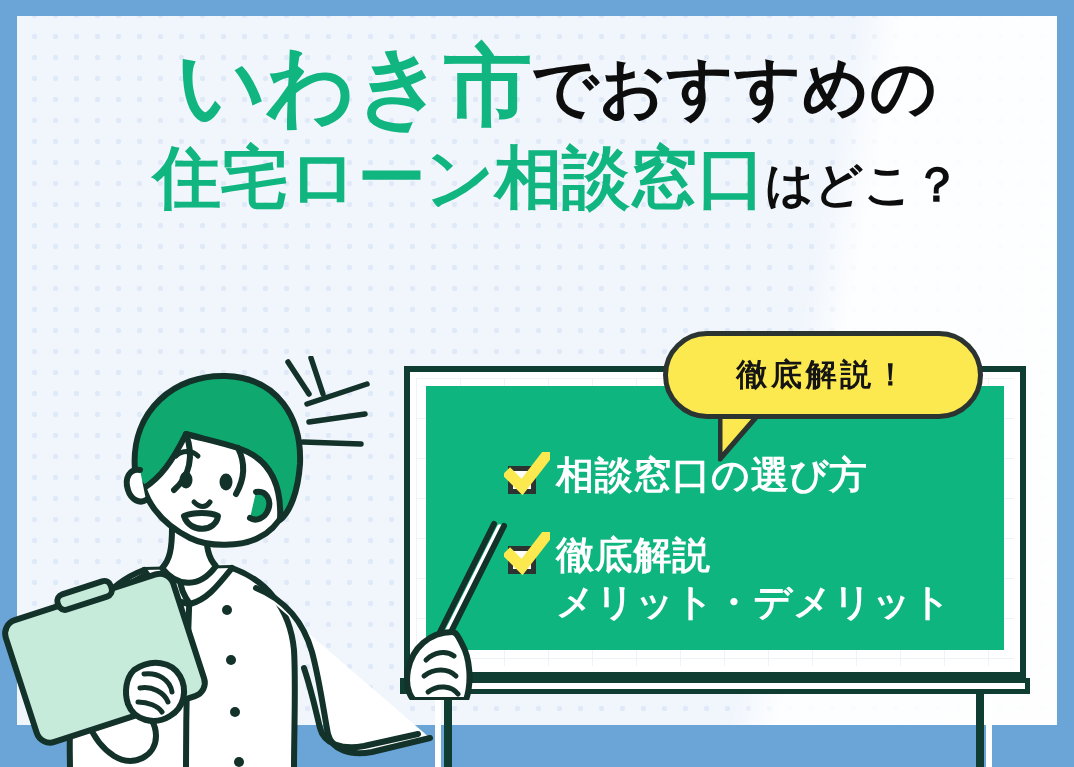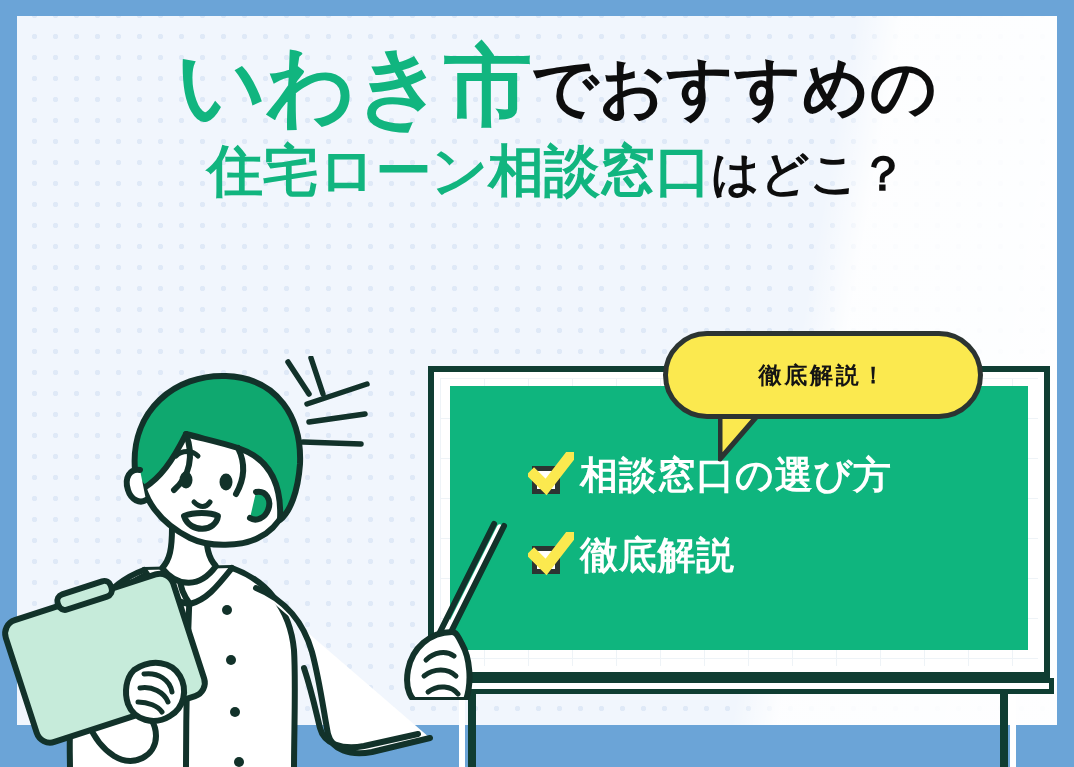--- a/index.html
+++ b/index.html
@@ -47,31 +47,31 @@
     letter-spacing:-0.01em;
     font-family:"DejaVu Sans","Liberation Sans",sans-serif;
   }
   .hl-suffix{
     font-size:66px;color:#0d0d0d;font-weight:800;
     font-family:"DejaVu Sans","Liberation Sans",sans-serif;
     position:relative;top:-6px;
   }
   .hl2{font-size:0;margin-top:8px;}
   .hl-main{
-    font-size:56px;color:#11b57f;font-weight:800;
+    font-size:68px;color:#11b57f;font-weight:800;
     letter-spacing:-0.005em;
     font-family:"DejaVu Sans","Liberation Sans",sans-serif;
   }
   .hl-tail{
     font-size:48px;color:#0d0d0d;font-weight:800;
     font-family:"DejaVu Sans","Liberation Sans",sans-serif;
   }
 
   
-  .board-wrap{position:absolute;left:404px;top:366px;width:515px;height:330px;z-index:4;margin-left:24px;}
+  .board-wrap{position:absolute;left:404px;top:366px;width:515px;height:330px;z-index:4;}
   .board-frame{
     position:absolute;left:0;top:0;width:622px;height:312px;
     border:6px solid #0f3d32;
     background:#ffffff;
     box-sizing:border-box;
   }
   .board-inner{
     position:absolute;left:16px;top:14px;right:16px;bottom:22px;
     background:#0fb57e;
   }
@@ -118,21 +118,21 @@
   .bubble{
     position:absolute;left:663px;top:331px;width:320px;height:88px;z-index:8;
   }
   .bubble .body{
     position:absolute;inset:0;border-radius:44px;
     background:#fbe94f;border:5px solid #2c3432;box-sizing:border-box;
   }
   .bubble .tailsvg{position:absolute;left:55px;top:78px;width:80px;height:54px;}
   .bubble .txt{
     position:absolute;inset:0;display:flex;align-items:center;justify-content:center;
-    color:#141414;font-weight:800;font-size:23px;letter-spacing:.12em;
+    color:#141414;font-weight:800;font-size:31px;letter-spacing:.12em;
     font-family:"DejaVu Sans","Liberation Sans",sans-serif;
   }
 
   
   .person{position:absolute;left:-6px;top:352px;width:470px;height:420px;z-index:5;}
   .spark{position:absolute;left:283px;top:356px;width:120px;height:120px;z-index:5;}
   .pointer{position:absolute;left:400px;top:520px;width:130px;height:180px;z-index:7;}
 </style>
 </head>
 <body>
@@ -179,20 +179,21 @@
 
           <div class="item">
             <span class="chk">
               <span class="box"></span>
               <svg class="tick" viewBox="0 0 46 44" fill="none" aria-hidden="true">
                 <path d="M6 23 L18 35 L42 4" stroke="#fbe94f" stroke-width="11" stroke-linecap="square" stroke-linejoin="miter"></path>
               </svg>
             </span>
             <span class="item-text">
               <span>徹底解説</span><br>
+              <span>メリット・デメリット</span>
             </span>
           </div>
 
         </div>
       </div>
     </div>
     <div class="board-ledge"></div>
   </div>
 
   <div class="bubble">

